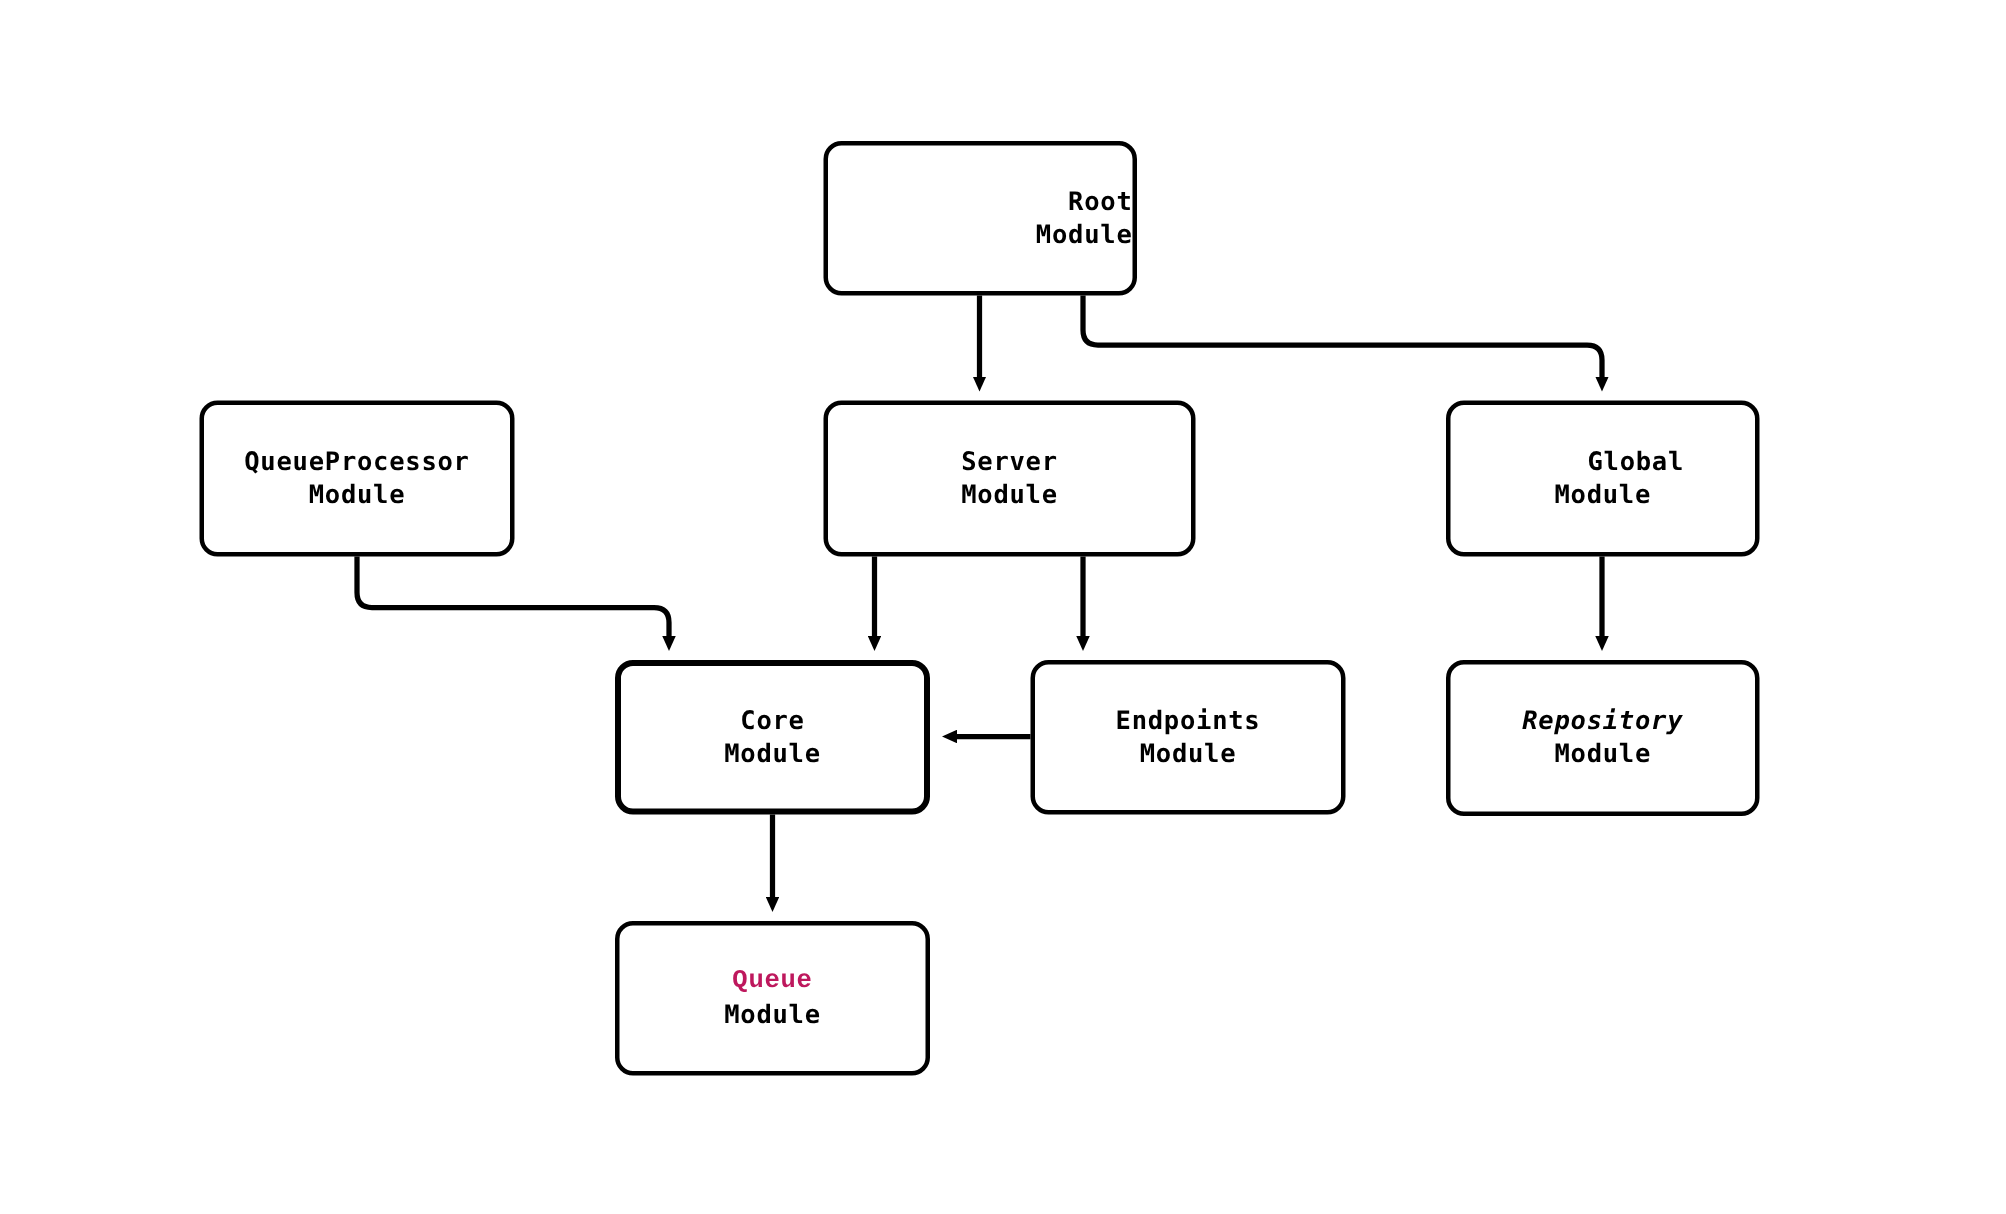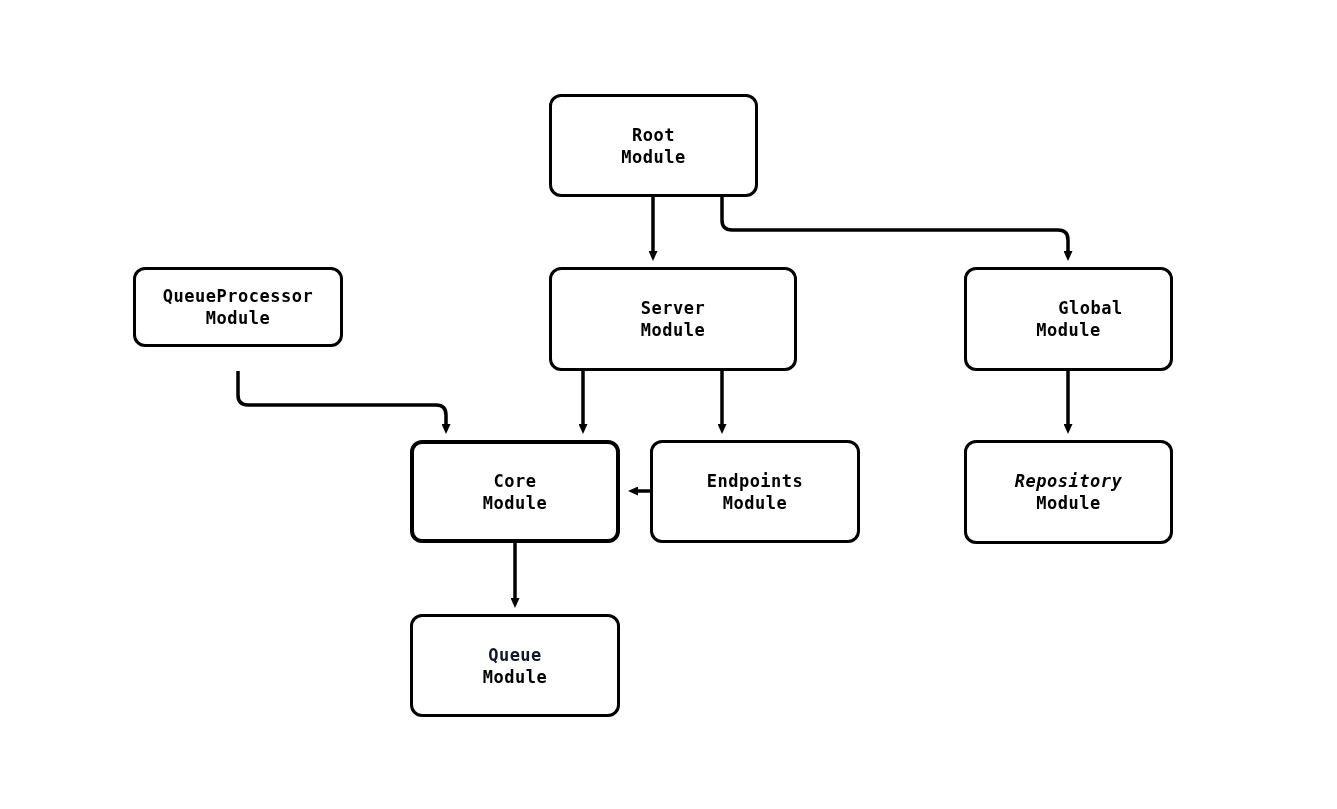--- a/index.html
+++ b/index.html
@@ -70,47 +70,47 @@
         <path d="M 238 371 L 238 395 Q 238 405 248 405 L 436 405 Q 446 405 446 415 L 446 425" stroke="#000000" marker-end="url(#arrowhead)"></path>
         <path d="M 583 371 L 583 425" stroke="#000000" marker-end="url(#arrowhead)"></path>
         <path d="M 722 371 L 722 425" stroke="#000000" marker-end="url(#arrowhead)"></path>
         <path d="M 1068 371 L 1068 425" stroke="#000000" marker-end="url(#arrowhead)"></path>
         <path d="M 687 491 L 637 491" stroke="#000000" marker-end="url(#arrowhead)"></path>
         <path d="M 515 543 L 515 599" stroke="#000000" marker-end="url(#arrowhead)"></path>
       </g>
   </svg>
 
   <div id="node-layer">
-      <div class="node" style="left: 549px; top: 94px; width: 209px; height: 103px; border-color: rgb(0, 0, 0);">
+      <div class="node" style="left: 549px; top: 94px; width: 209px; height: 103px; border-color: rgb(0, 0, 0); align-items: flex-end;">
         <div class="node-label" style="color: rgb(0, 0, 0);">Root</div>
         <div class="node-label" style="color: rgb(0, 0, 0);">Module</div>
       </div>
-      <div class="node" style="left: 133px; top: 267px; width: 210px; height: 80px; border-color: rgb(0, 0, 0);">
+      <div class="node" style="left: 133px; top: 267px; width: 210px; height: 104px; border-color: rgb(0, 0, 0);">
         <div class="node-label" style="color: rgb(0, 0, 0);">QueueProcessor</div>
         <div class="node-label" style="color: rgb(0, 0, 0);">Module</div>
       </div>
       <div class="node" style="left: 549px; top: 267px; width: 248px; height: 104px; border-color: rgb(0, 0, 0);">
         <div class="node-label" style="color: rgb(0, 0, 0);">Server</div>
         <div class="node-label" style="color: rgb(0, 0, 0);">Module</div>
       </div>
       <div class="node" style="left: 964px; top: 267px; width: 209px; height: 104px; border-color: rgb(0, 0, 0);">
         <div class="node-label" style="color: rgb(0, 0, 0); margin-left: 44px;">Global</div>
         <div class="node-label" style="color: rgb(0, 0, 0);">Module</div>
       </div>
       <div class="node emphasis" style="left: 410px; top: 440px; width: 210px; height: 103px; border-color: rgb(0, 0, 0);">
         <div class="node-label" style="color: rgb(0, 0, 0);">Core</div>
         <div class="node-label" style="color: rgb(0, 0, 0);">Module</div>
       </div>
-      <div class="node" style="left: 650px; top: 440px; width: 210px; height: 103px; border-color: rgb(0, 0, 0);">
+      <div class="node" style="left: 687px; top: 440px; width: 210px; height: 103px; border-color: rgb(0, 0, 0);">
         <div class="node-label" style="color: rgb(0, 0, 0);">Endpoints</div>
         <div class="node-label" style="color: rgb(0, 0, 0);">Module</div>
       </div>
       <div class="node" style="left: 964px; top: 440px; width: 209px; height: 104px; border-color: rgb(0, 0, 0);">
         <div class="node-label" style="color: rgb(0, 0, 0); font-style: italic;">Repository</div>
         <div class="node-label" style="color: rgb(0, 0, 0);">Module</div>
       </div>
       <div class="node" style="left: 410px; top: 614px; width: 210px; height: 103px; border-color: rgb(0, 0, 0);">
-        <div class="node-label" style="color: #0f172a;">Queue</div>
+        <div class="node-label" style="color: #be185d; font-family: Liberation Mono, monospace;">Queue</div>
         <div class="node-label" style="color: rgb(0, 0, 0);">Module</div>
       </div>
     </div>
 
 </div>
 
 </body></html>

